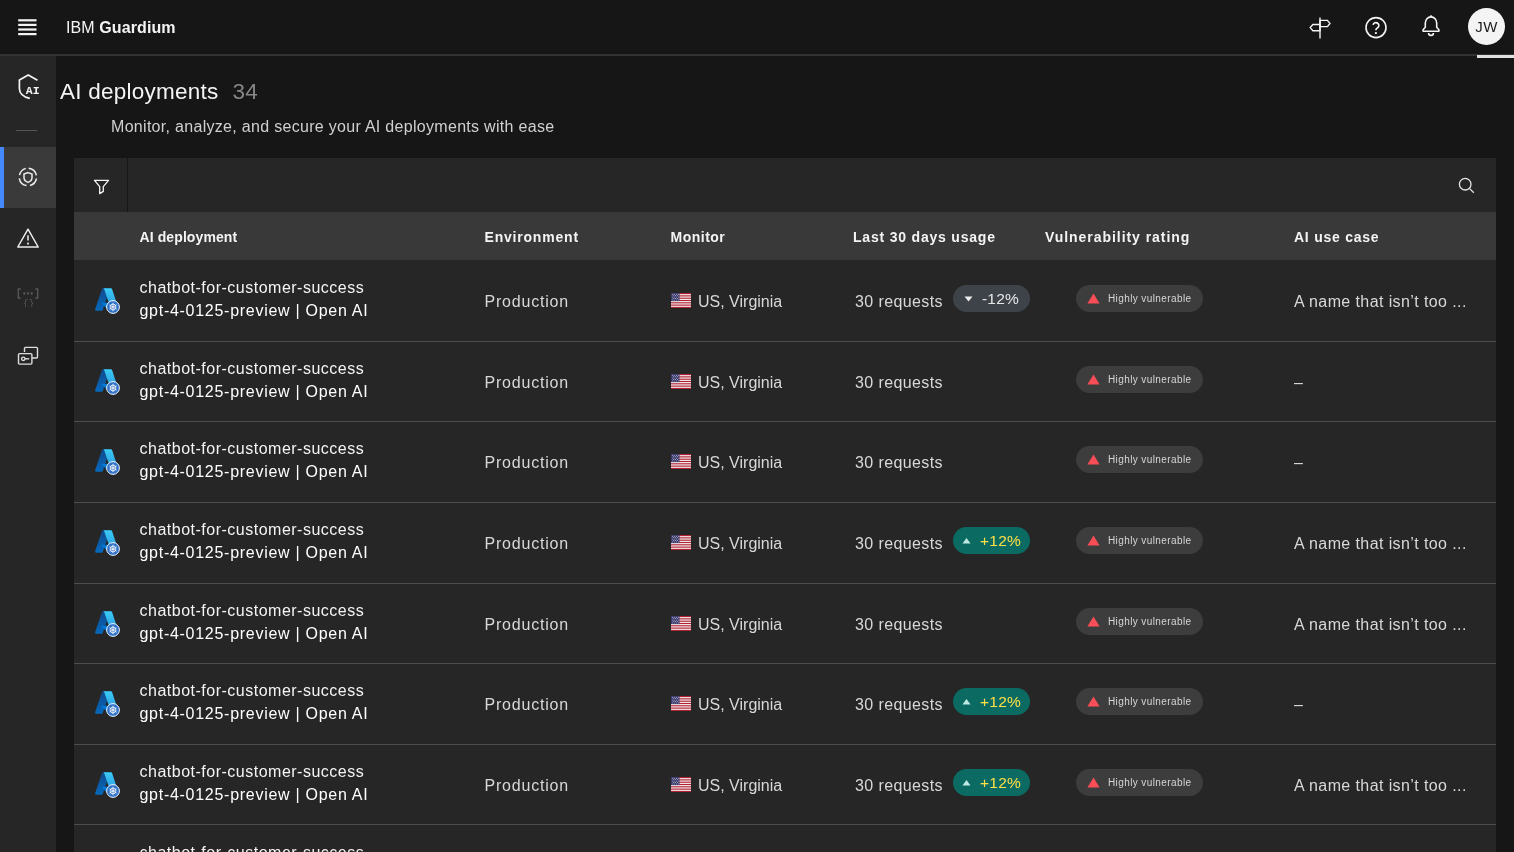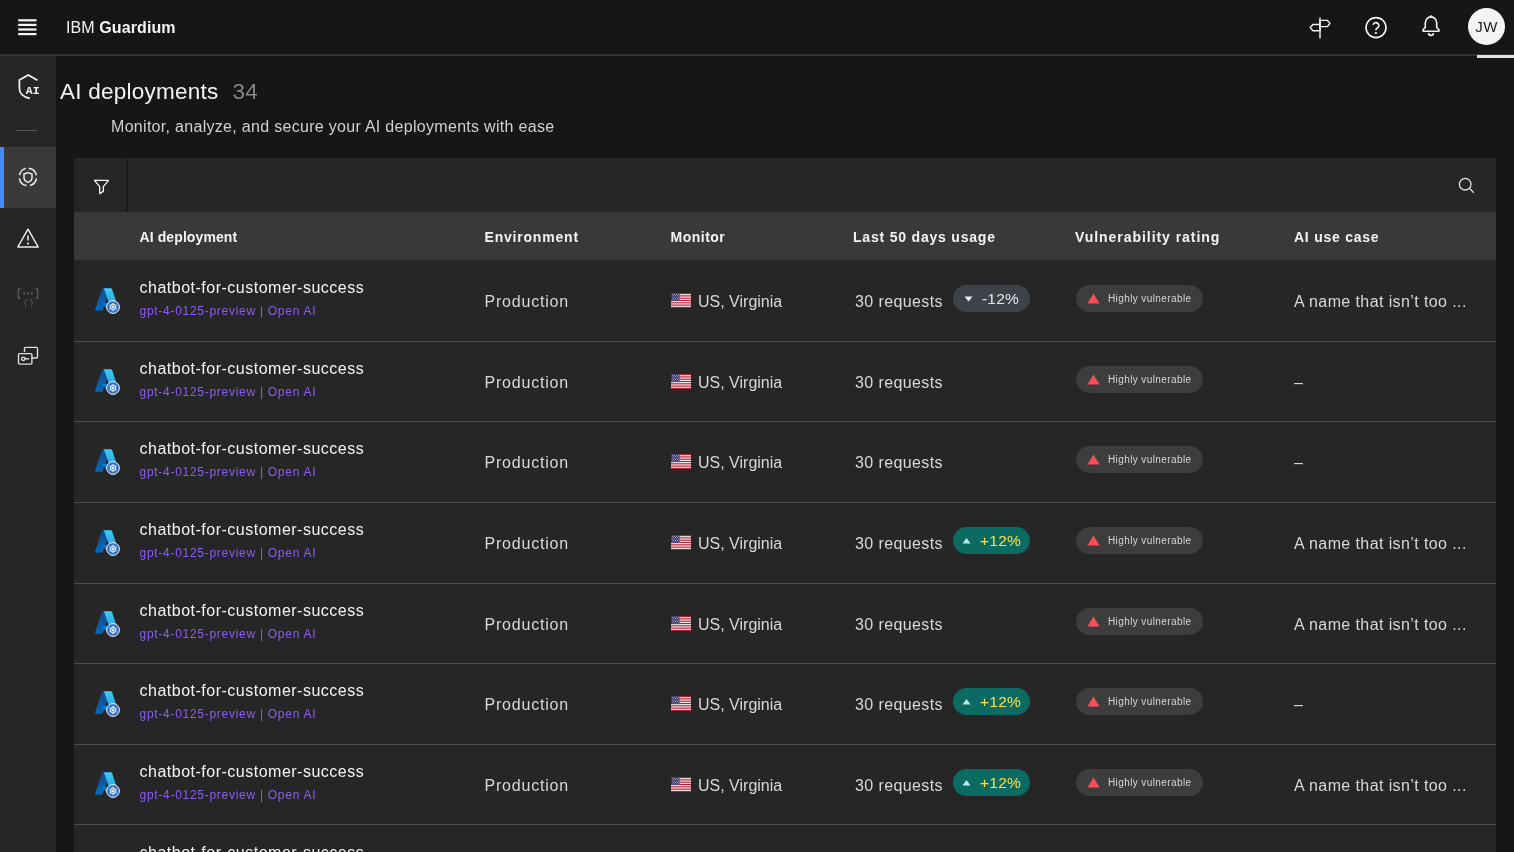--- a/index.html
+++ b/index.html
@@ -24,21 +24,21 @@
 
 #toolbar { position:absolute; left:74px; top:158px; width:1422px; height:54px; background:#262626; }
 #filterbtn { position:absolute; left:74px; top:158px; width:54px; height:54px; background:#262626; border-right:1px solid #161616; }
 
 #thead { position:absolute; left:74px; top:212px; width:1422px; height:48px; background:#393939; }
 .th { position:absolute; top:229px; font-size:14px; font-weight:700; color:#f4f4f4; }
 
 #rows { position:absolute; left:74px; top:260px; width:1422px; height:592px; background:#262626; }
 .sep { position:absolute; left:74px; width:1422px; height:1px; background:#4d4d4d; }
 .tt { position:absolute; font-size:16px; color:#f4f4f4; line-height:20px; letter-spacing:.5px; white-space:pre; }
-.ts { position:absolute; font-size:12px; color:#8b5cf6; line-height:20px; letter-spacing:.72px; white-space:pre; }
+.ts { position:absolute; font-size:16px; color:#ffffff; line-height:20px; letter-spacing:.72px; white-space:pre; }
 .tc { position:absolute; font-size:16px; color:#d8d8d8; line-height:20px; white-space:pre; }
 .az, .oai, .flag { position:absolute; }
 .pill { position:absolute; width:77px; height:27px; border-radius:14px; display:flex; align-items:center;
   justify-content:center; padding-top:1px; font-size:15.5px; font-weight:400; letter-spacing:.2px; }
 .pill.gray { background:#3e434a; color:#e6e6e6; }
 .pill.teal { background:#0b6b62; color:#fde047; }
 .tag { position:absolute; height:27px; border-radius:14px; display:flex; align-items:center;
   padding:0 11px; font-size:10px; letter-spacing:.4px; background:#3d3d3d; color:#d6d6d6; }
 </style></head>
 <body>
@@ -131,22 +131,22 @@
 </svg>
 <svg class="abs" style="left:1458px;top:177px" width="17" height="17" viewBox="0 0 17 17" fill="none" stroke="#e4e4e4" stroke-width="1.3">
 <circle cx="7.2" cy="7.2" r="5.8"></circle>
 <path d="M11.4 11.4 L15.8 15.8"></path>
 </svg>
 
 <div id="thead"></div>
 <div class="th" style="left:139.5px;letter-spacing:.1px">AI deployment</div>
 <div class="th" style="left:484.5px;letter-spacing:.8px">Environment</div>
 <div class="th" style="left:670.5px;letter-spacing:.5px">Monitor</div>
-<div class="th" style="left:853px;letter-spacing:.8px">Last 50 days usage</div>
-<div class="th" style="left:1075px;letter-spacing:.95px">Vulnerability rating</div>
+<div class="th" style="left:853px;letter-spacing:.8px">Last 30 days usage</div>
+<div class="th" style="left:1045px;letter-spacing:.95px">Vulnerability rating</div>
 <div class="th" style="left:1294px;letter-spacing:.75px">AI use case</div>
 
 <div id="rows"></div>
 
 <svg class="az" style="left:93.5px;top:286px" width="26" height="27" viewBox="0 0 96 96">
 <defs></defs>
 <path fill="url(#azg1)" d="M33.3 6.5h26l-27 80.1a4.2 4.2 0 0 1-3.9 2.8H8.1a4.1 4.1 0 0 1-3.9-5.5L29.4 9.4a4.2 4.2 0 0 1 3.9-2.9z"></path>
 <path fill="#0078d4" d="M71.2 60.3H29.9a1.9 1.9 0 0 0-1.3 3.3l26.5 24.8c.8.7 1.8 1.1 2.8 1.1h23.4z"></path>
 <path fill="url(#azg2)" d="M66.6 9.4a4.1 4.1 0 0 0-3.9-2.9H33.6a4.1 4.1 0 0 1 3.9 2.9l25.4 75.1a4.1 4.1 0 0 1-3.9 5.5h29a4.1 4.1 0 0 0 3.9-5.5z"></path>
 </svg>

